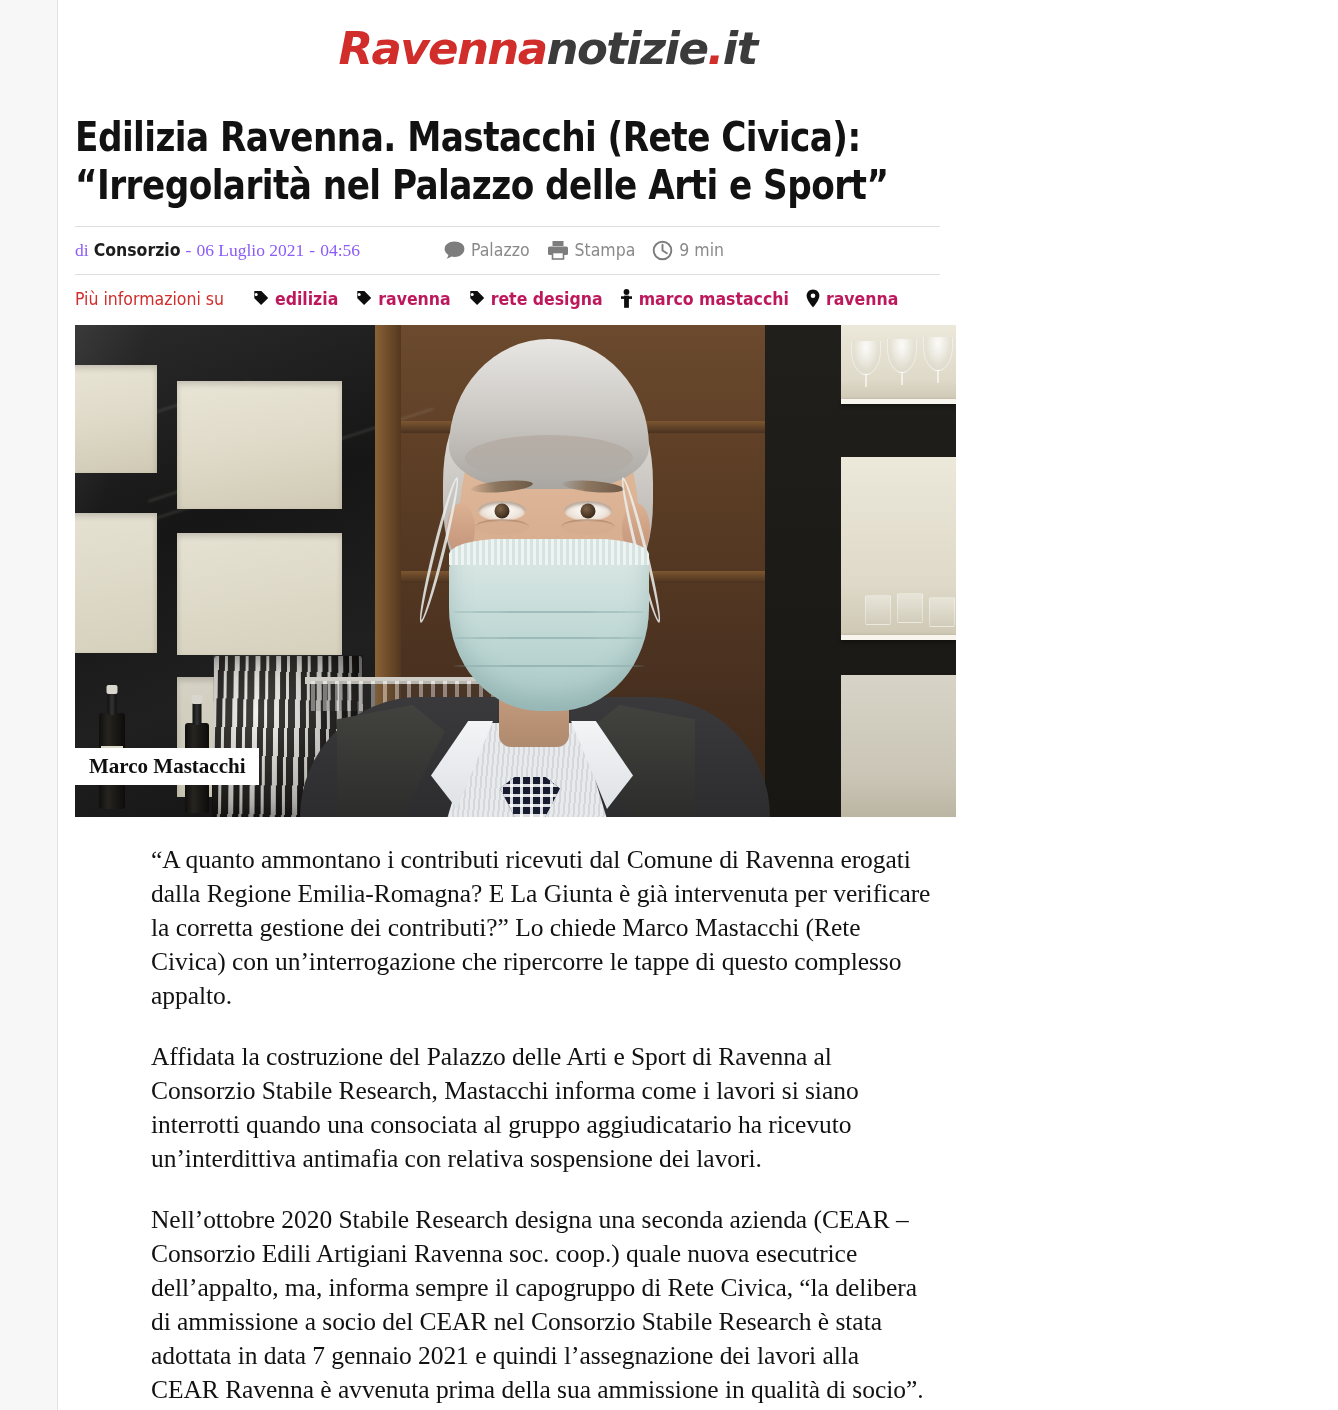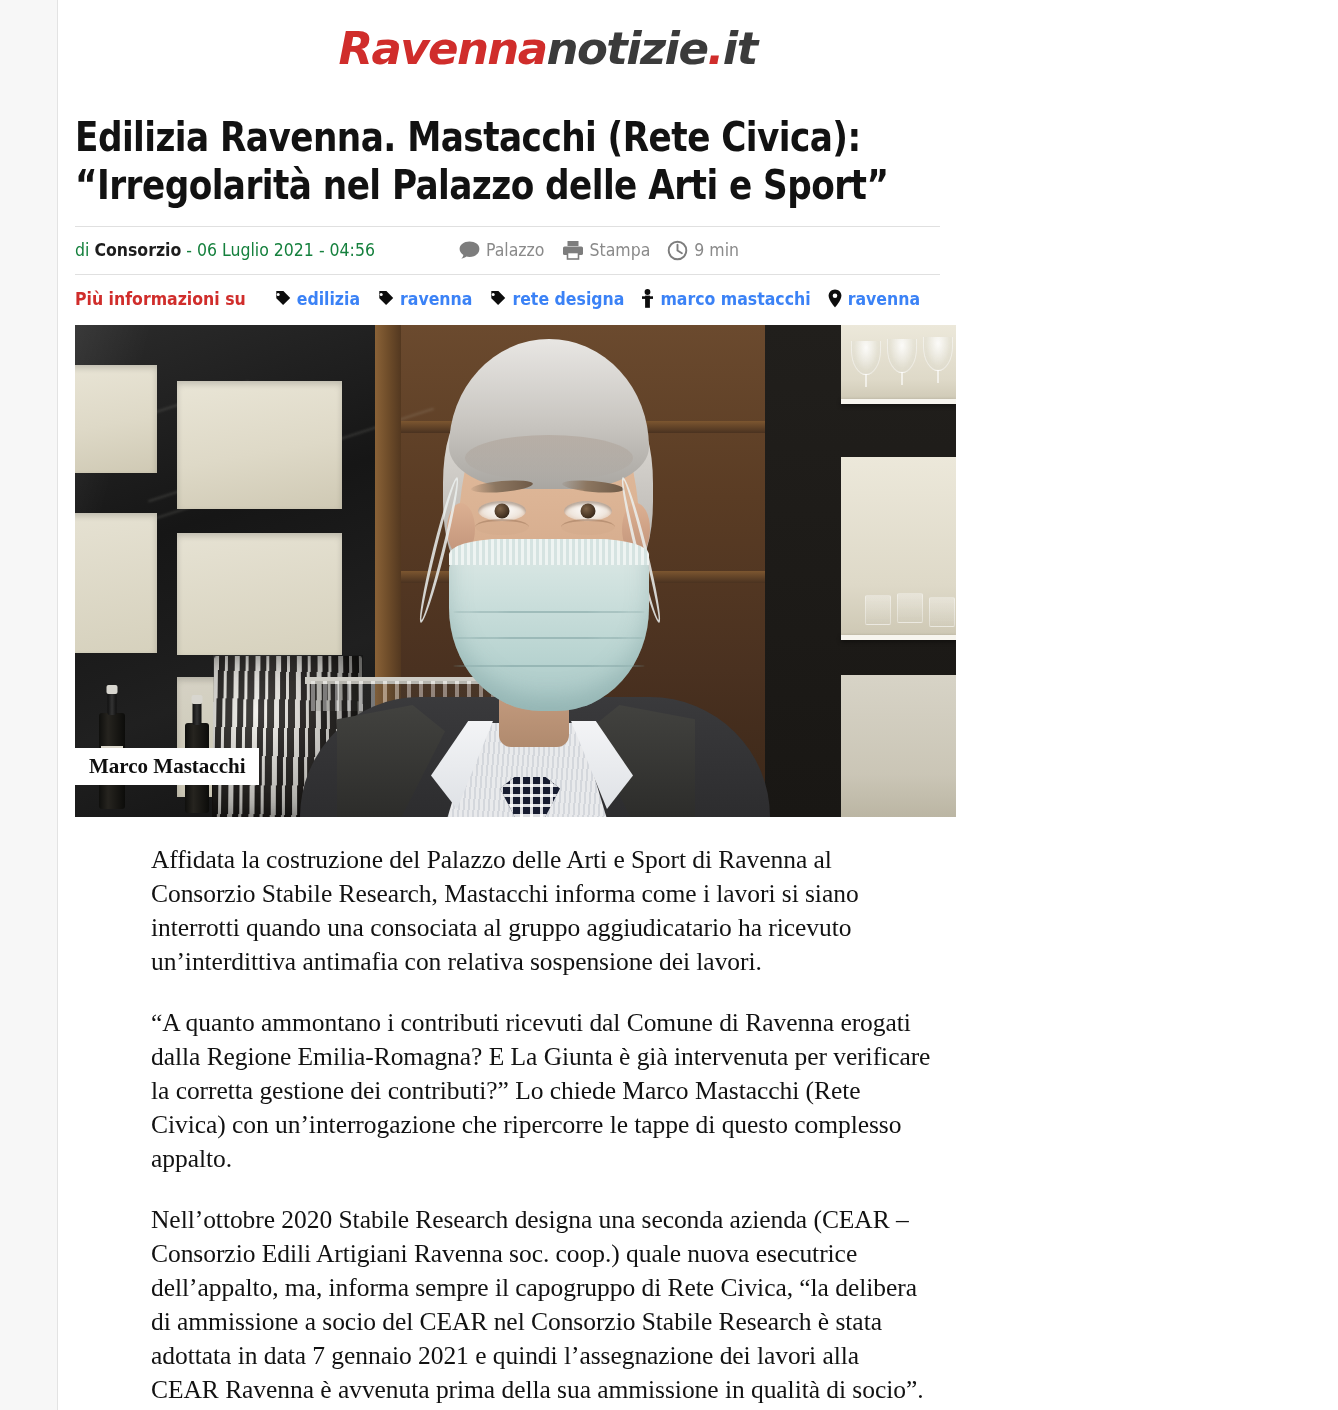--- a/index.html
+++ b/index.html
@@ -83,21 +83,21 @@
   .byline {
     height: 47px;
     display: flex;
     align-items: center;
     font-family: "DejaVu Sans Condensed", "Liberation Sans Narrow", "Liberation Sans", sans-serif;
     font-size: 17.5px;
     color: #1d1d1d;
     white-space: nowrap;
   }
   .byline .author { font-weight: 700; }
-  .byline .meta { color: #15803d; }
+  .byline .meta { color: #8b5cf6; font-family: Liberation Serif, serif; }
   .byline-actions {
     display: flex;
     align-items: center;
     gap: 7px;
     margin-left: 84px;
     color: #8a8a8a;
   }
   .byline-actions .act {
     display: flex;
     align-items: center;
@@ -111,33 +111,33 @@
   
   .tags {
     height: 48px;
     display: flex;
     align-items: center;
     white-space: nowrap;
   }
   .tags-label {
     color: #d02d2b;
     font-family: "DejaVu Sans Condensed", "Liberation Sans Narrow", "Liberation Sans", sans-serif;
-    font-weight: 700;
+    font-weight: 400;
     font-size: 17.5px;
     margin-right: 28px;
   }
   .tag {
     display: inline-flex;
     align-items: center;
     gap: 6px;
     margin-right: 17px;
     font-family: "DejaVu Sans Condensed", "Liberation Sans Narrow", "Liberation Sans", sans-serif;
     font-weight: 700;
     font-size: 17.5px;
-    color: #3b82f6;
+    color: #be185d;
     text-align: center;
   }
   .tag svg { display: block; }
 
   
   .figure {
     position: relative;
     width: 881px;
     height: 492px;
     overflow: hidden;
@@ -665,19 +665,19 @@
           <div class="mask-pleat" style="top:286px;"></div>
           <div class="mask-pleat" style="top:312px;"></div>
           <div class="mask-pleat" style="top:340px;"></div>
         </div>
 
         <figcaption class="caption">Marco Mastacchi</figcaption>
       </div>
     </figure>
 
     <div class="article-body">
+      <p>“A quanto ammontano i contributi ricevuti dal Comune di Ravenna erogati dalla Regione Emilia-Romagna? E La Giunta è già intervenuta per verificare la corretta gestione dei contributi?” Lo chiede Marco Mastacchi (Rete Civica) con un’interrogazione che ripercorre le tappe di questo complesso appalto.</p>
       <p>Affidata la costruzione del Palazzo delle Arti e Sport di Ravenna al Consorzio Stabile Research, Mastacchi informa come i lavori si siano interrotti quando una consociata al gruppo aggiudicatario ha ricevuto un’interdittiva antimafia con relativa sospensione dei lavori.</p>
-      <p>“A quanto ammontano i contributi ricevuti dal Comune di Ravenna erogati dalla Regione Emilia-Romagna? E La Giunta è già intervenuta per verificare la corretta gestione dei contributi?” Lo chiede Marco Mastacchi (Rete Civica) con un’interrogazione che ripercorre le tappe di questo complesso appalto.</p>
       <p>Nell’ottobre 2020 Stabile Research designa una seconda azienda (CEAR – Consorzio Edili Artigiani Ravenna soc. coop.) quale nuova esecutrice dell’appalto, ma, informa sempre il capogruppo di Rete Civica, “la delibera di ammissione a socio del CEAR nel Consorzio Stabile Research è stata adottata in data 7 gennaio 2021 e quindi l’assegnazione dei lavori alla CEAR Ravenna è avvenuta prima della sua ammissione in qualità di socio”.</p>
     </div>
 
   </div>
 </div>
 
 </body></html>

